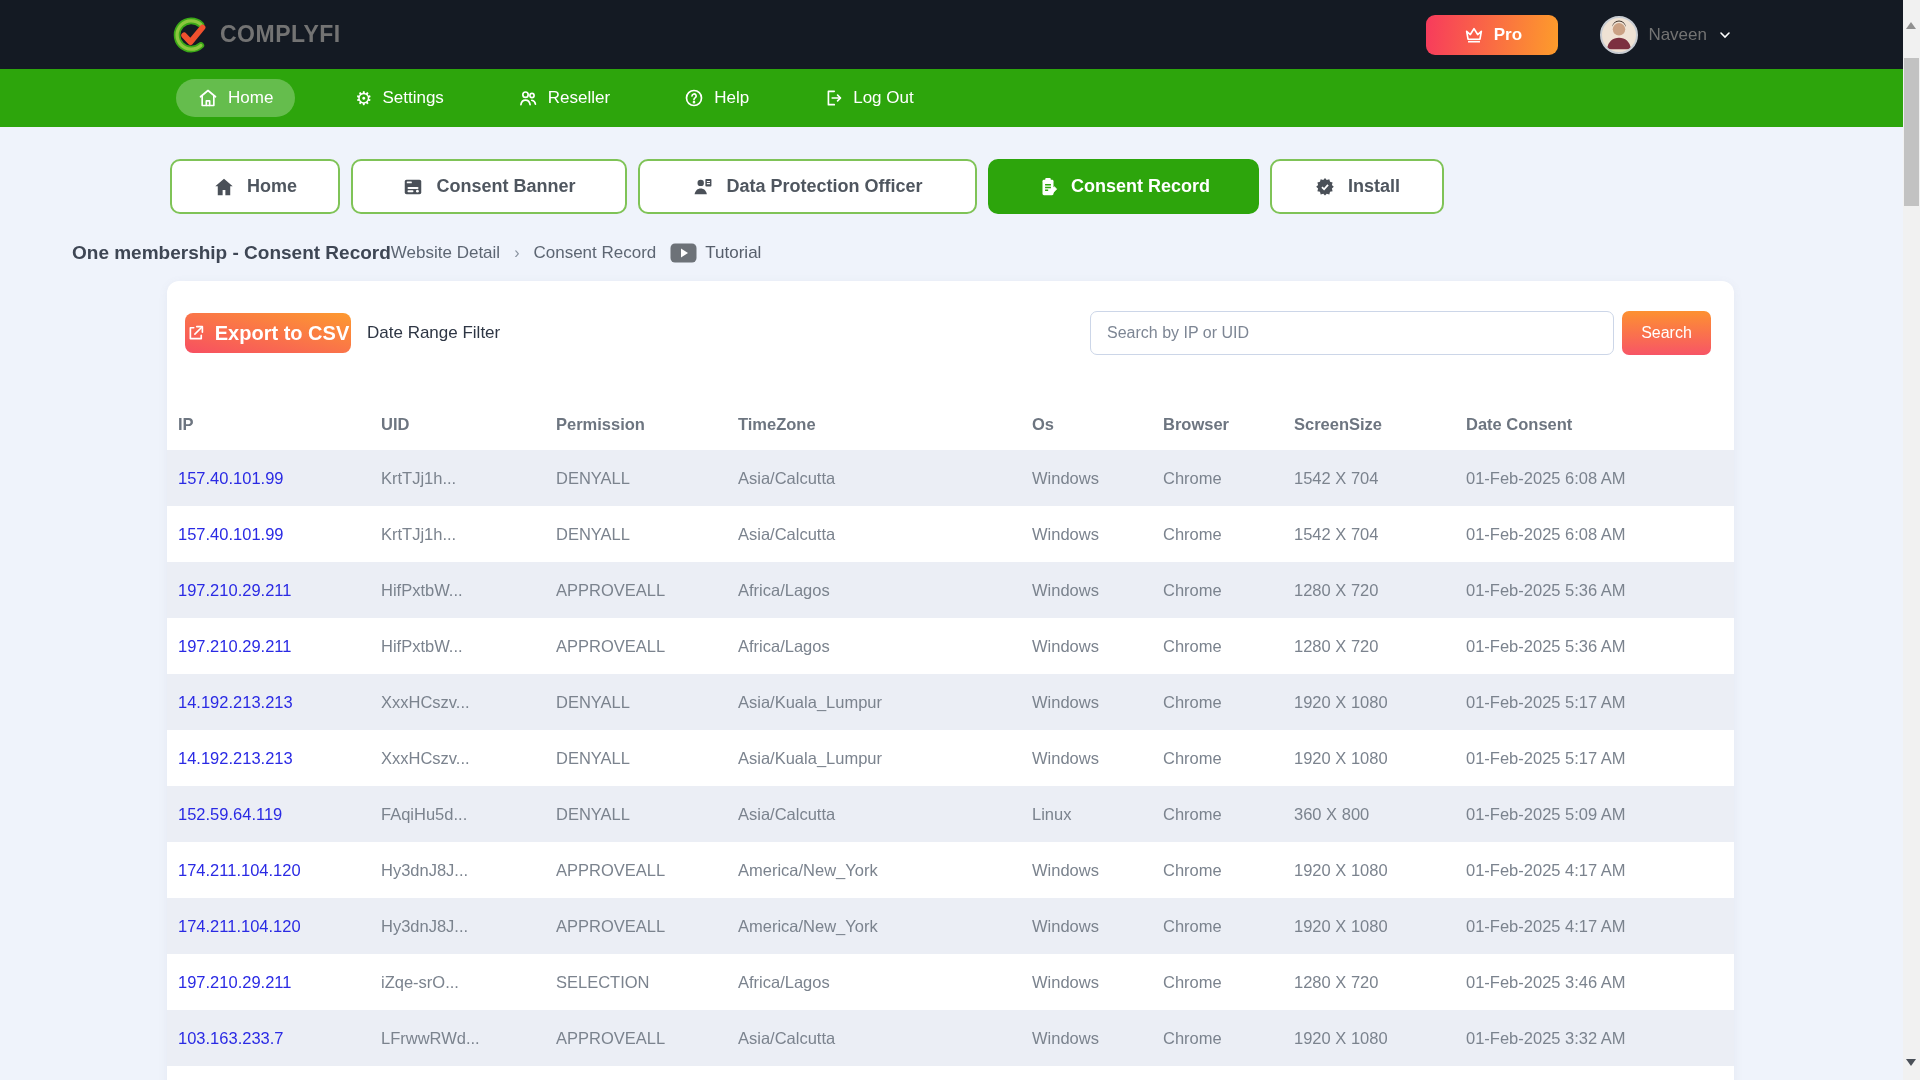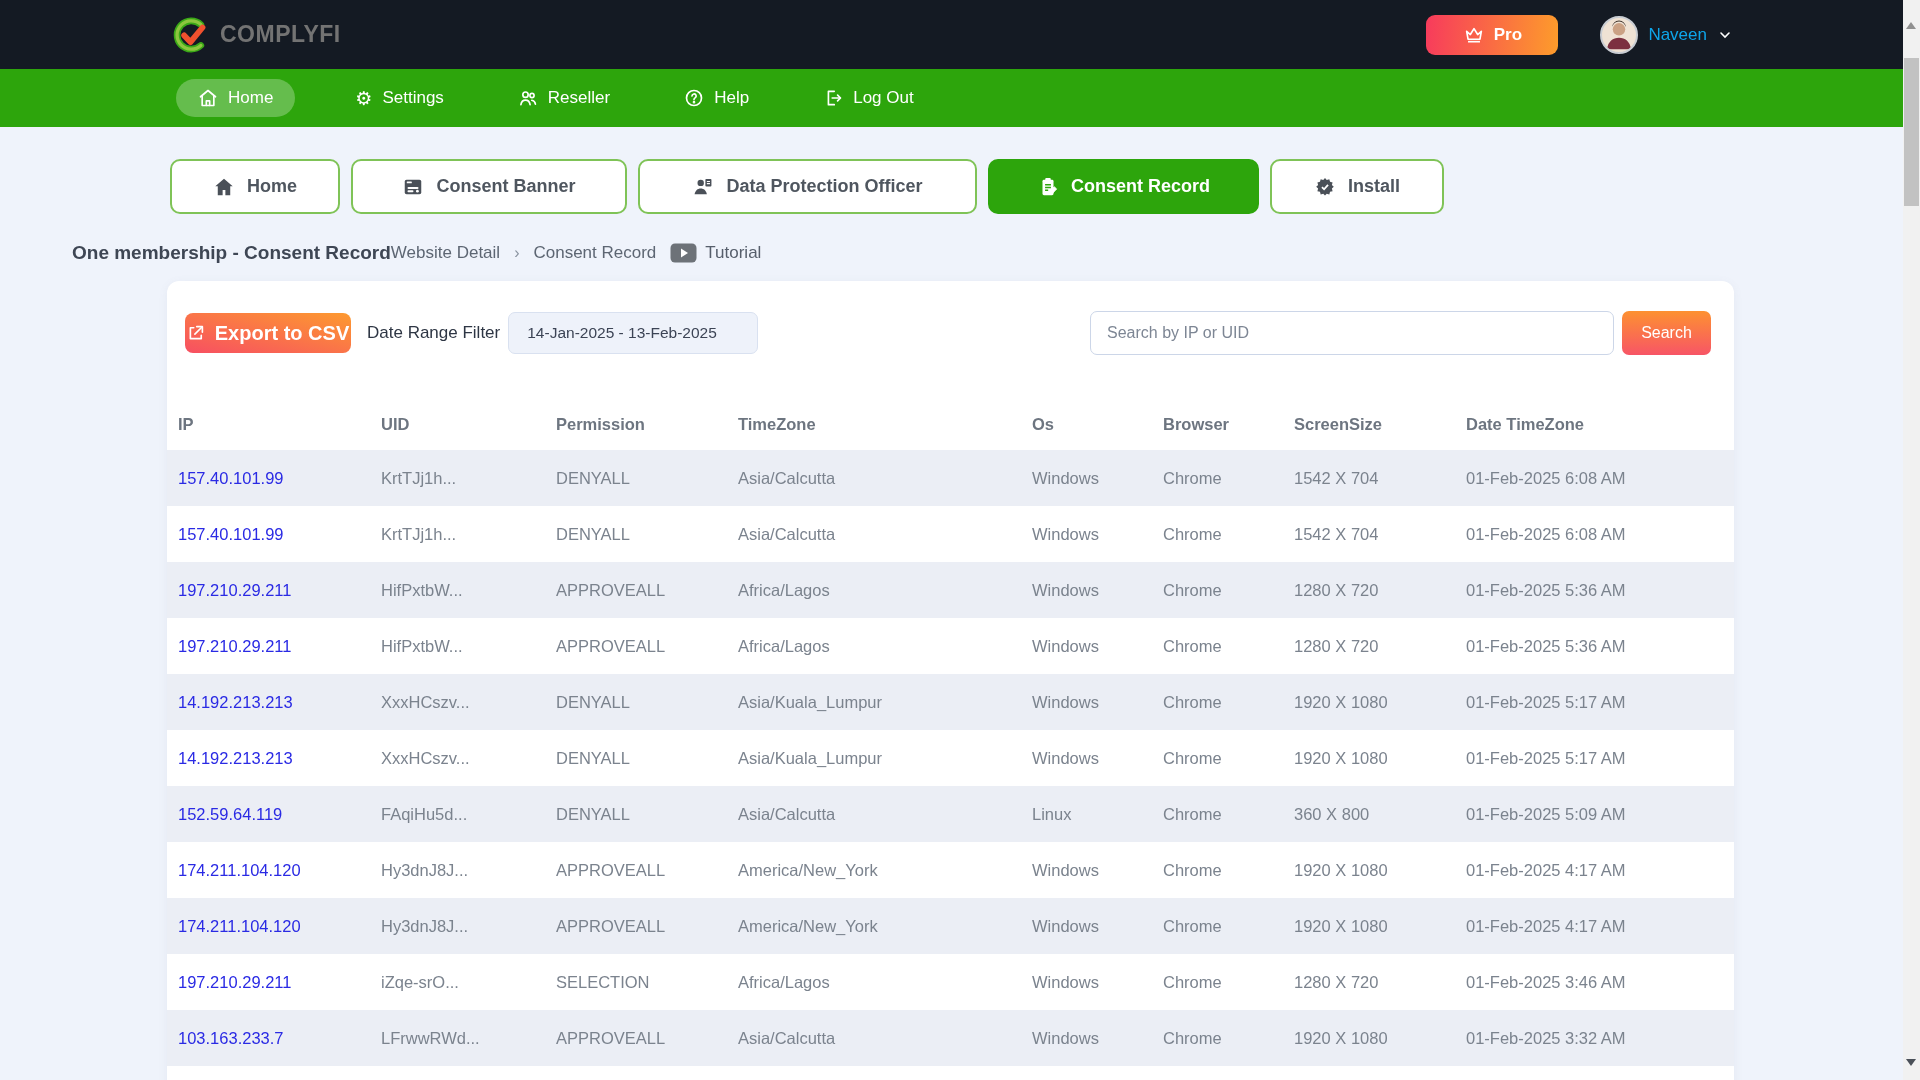--- a/index.html
+++ b/index.html
@@ -22,21 +22,21 @@
     display:flex; align-items:center; gap:9px; justify-content:center;
     width:132px; height:40px; border:none; border-radius:9px;
     background:linear-gradient(95deg,#f73b5c 0%,#fd9c2b 100%);
     color:#fff; font-size:17px; font-weight:bold; cursor:pointer;
   }
   .user { display:flex; align-items:center; gap:10px; margin-left:42px; cursor:pointer; }
   .avatar {
     width:38px; height:38px; border-radius:50%; background:#efe2d4;
     border:2px solid #c9cdd3; overflow:hidden; display:flex; align-items:flex-end; justify-content:center;
   }
-  .user-name { color:#0ea5e9; font-size:17px; }
+  .user-name { color:#737373; font-size:17px; }
   .user .chev { display:flex; align-items:center; }
 
   
   .greennav {
     height:58px; background:#2da50c; display:flex; align-items:center;
     padding:0 0 0 176px; gap:46px;
   }
   .nav-item {
     display:flex; align-items:center; gap:10px; color:#fff; font-size:17px;
     cursor:pointer; padding:9px 14px; border-radius:22px;
@@ -304,21 +304,20 @@
         <span style="display:flex">
           <svg viewBox="0 0 24 24" fill="none" stroke="#fff" stroke-width="2.2" stroke-linecap="round" stroke-linejoin="round">
             <path d="M9 5H4.5v14.5H19V15"></path>
               <path d="M13 3.5h7.5V11"></path>
               <path d="M20 4l-9.5 9.5"></path>
           </svg>
         </span>
         <span>Export to CSV</span>
       </button>
       <span class="date-label">Date Range Filter</span>
-      <input class="date-input" readonly="" value="14-Jan-2025 - 13-Feb-2025" style="">
       <div class="search-wrap">
         <input class="search-input" placeholder="Search by IP or UID" style="">
         <button class="search-btn">Search</button>
       </div>
     </div>
 
     <table>
       <colgroup>
         <col style="width:203px">
           <col style="width:175px">
@@ -331,21 +330,21 @@
       </colgroup>
       <thead>
           <tr>
             <th>IP</th>
             <th>UID</th>
             <th>Permission</th>
             <th>TimeZone</th>
             <th>Os</th>
             <th>Browser</th>
             <th>ScreenSize</th>
-            <th>Date TimeZone</th>
+            <th>Date Consent</th>
           </tr>
         </thead>
       <tbody>
           <tr>
             <td class="ip"><a>157.40.101.99</a></td>
             <td>KrtTJj1h...</td>
             <td>DENYALL</td>
             <td>Asia/Calcutta</td>
             <td>Windows</td>
             <td>Chrome</td>

